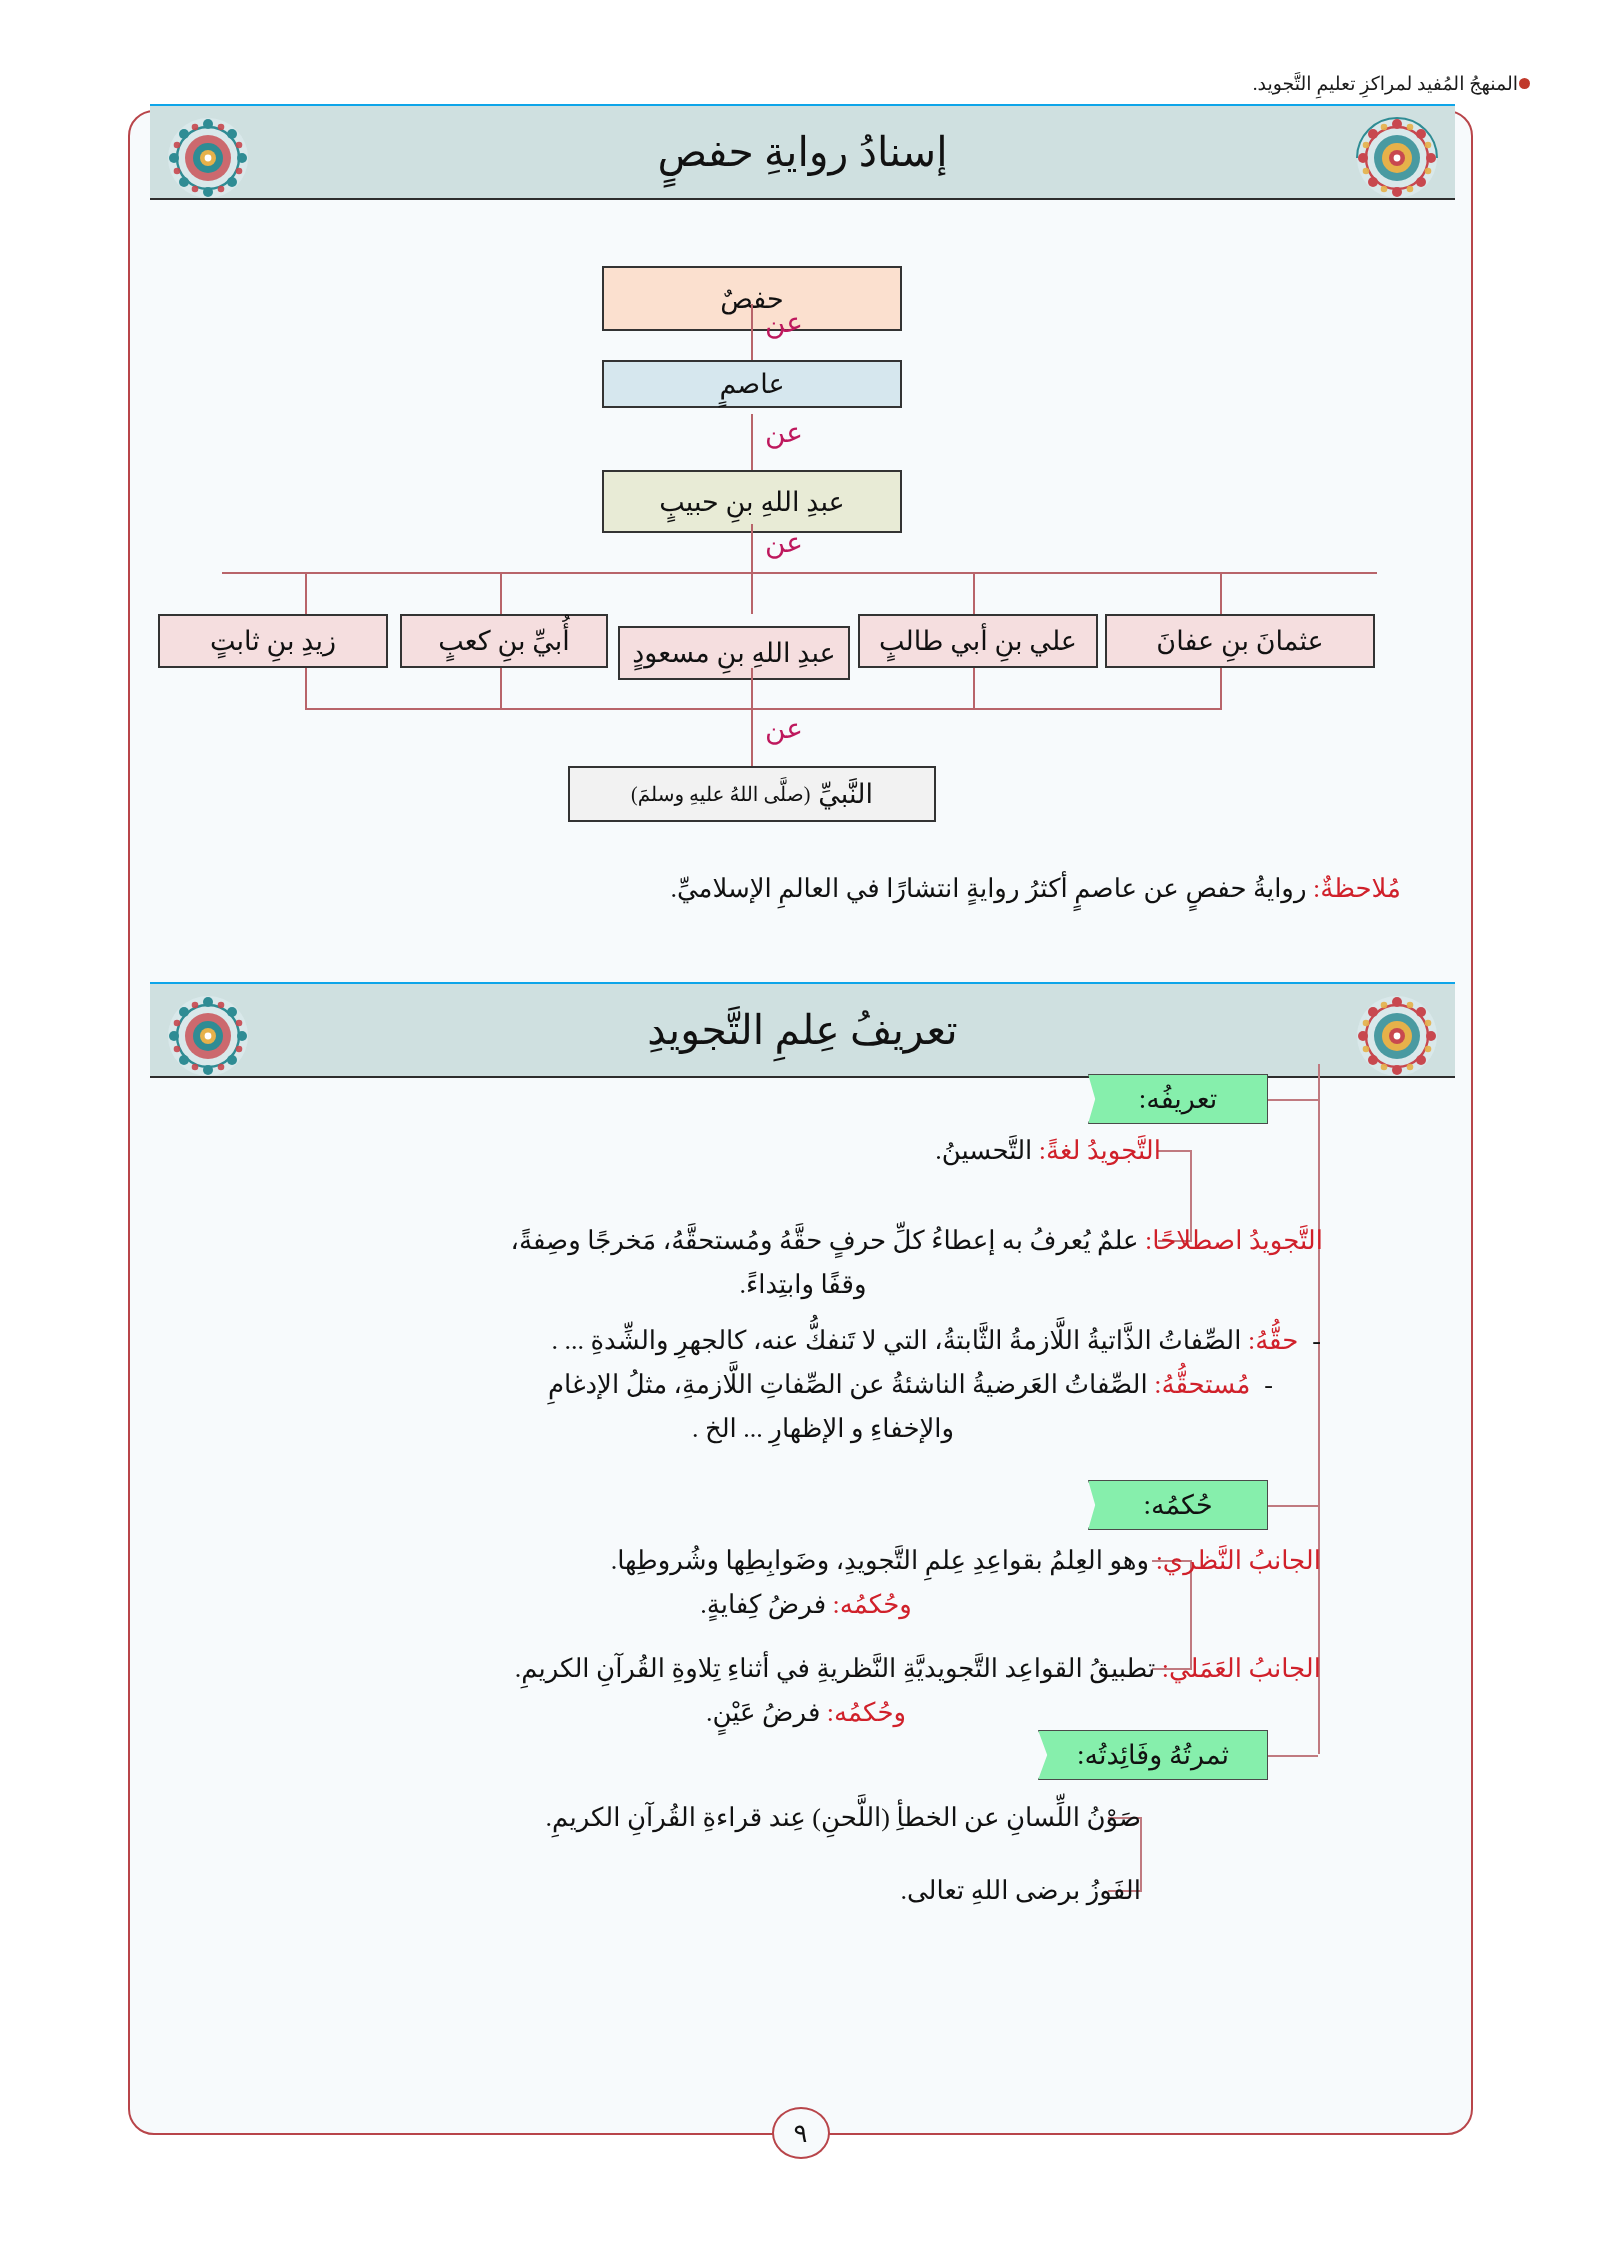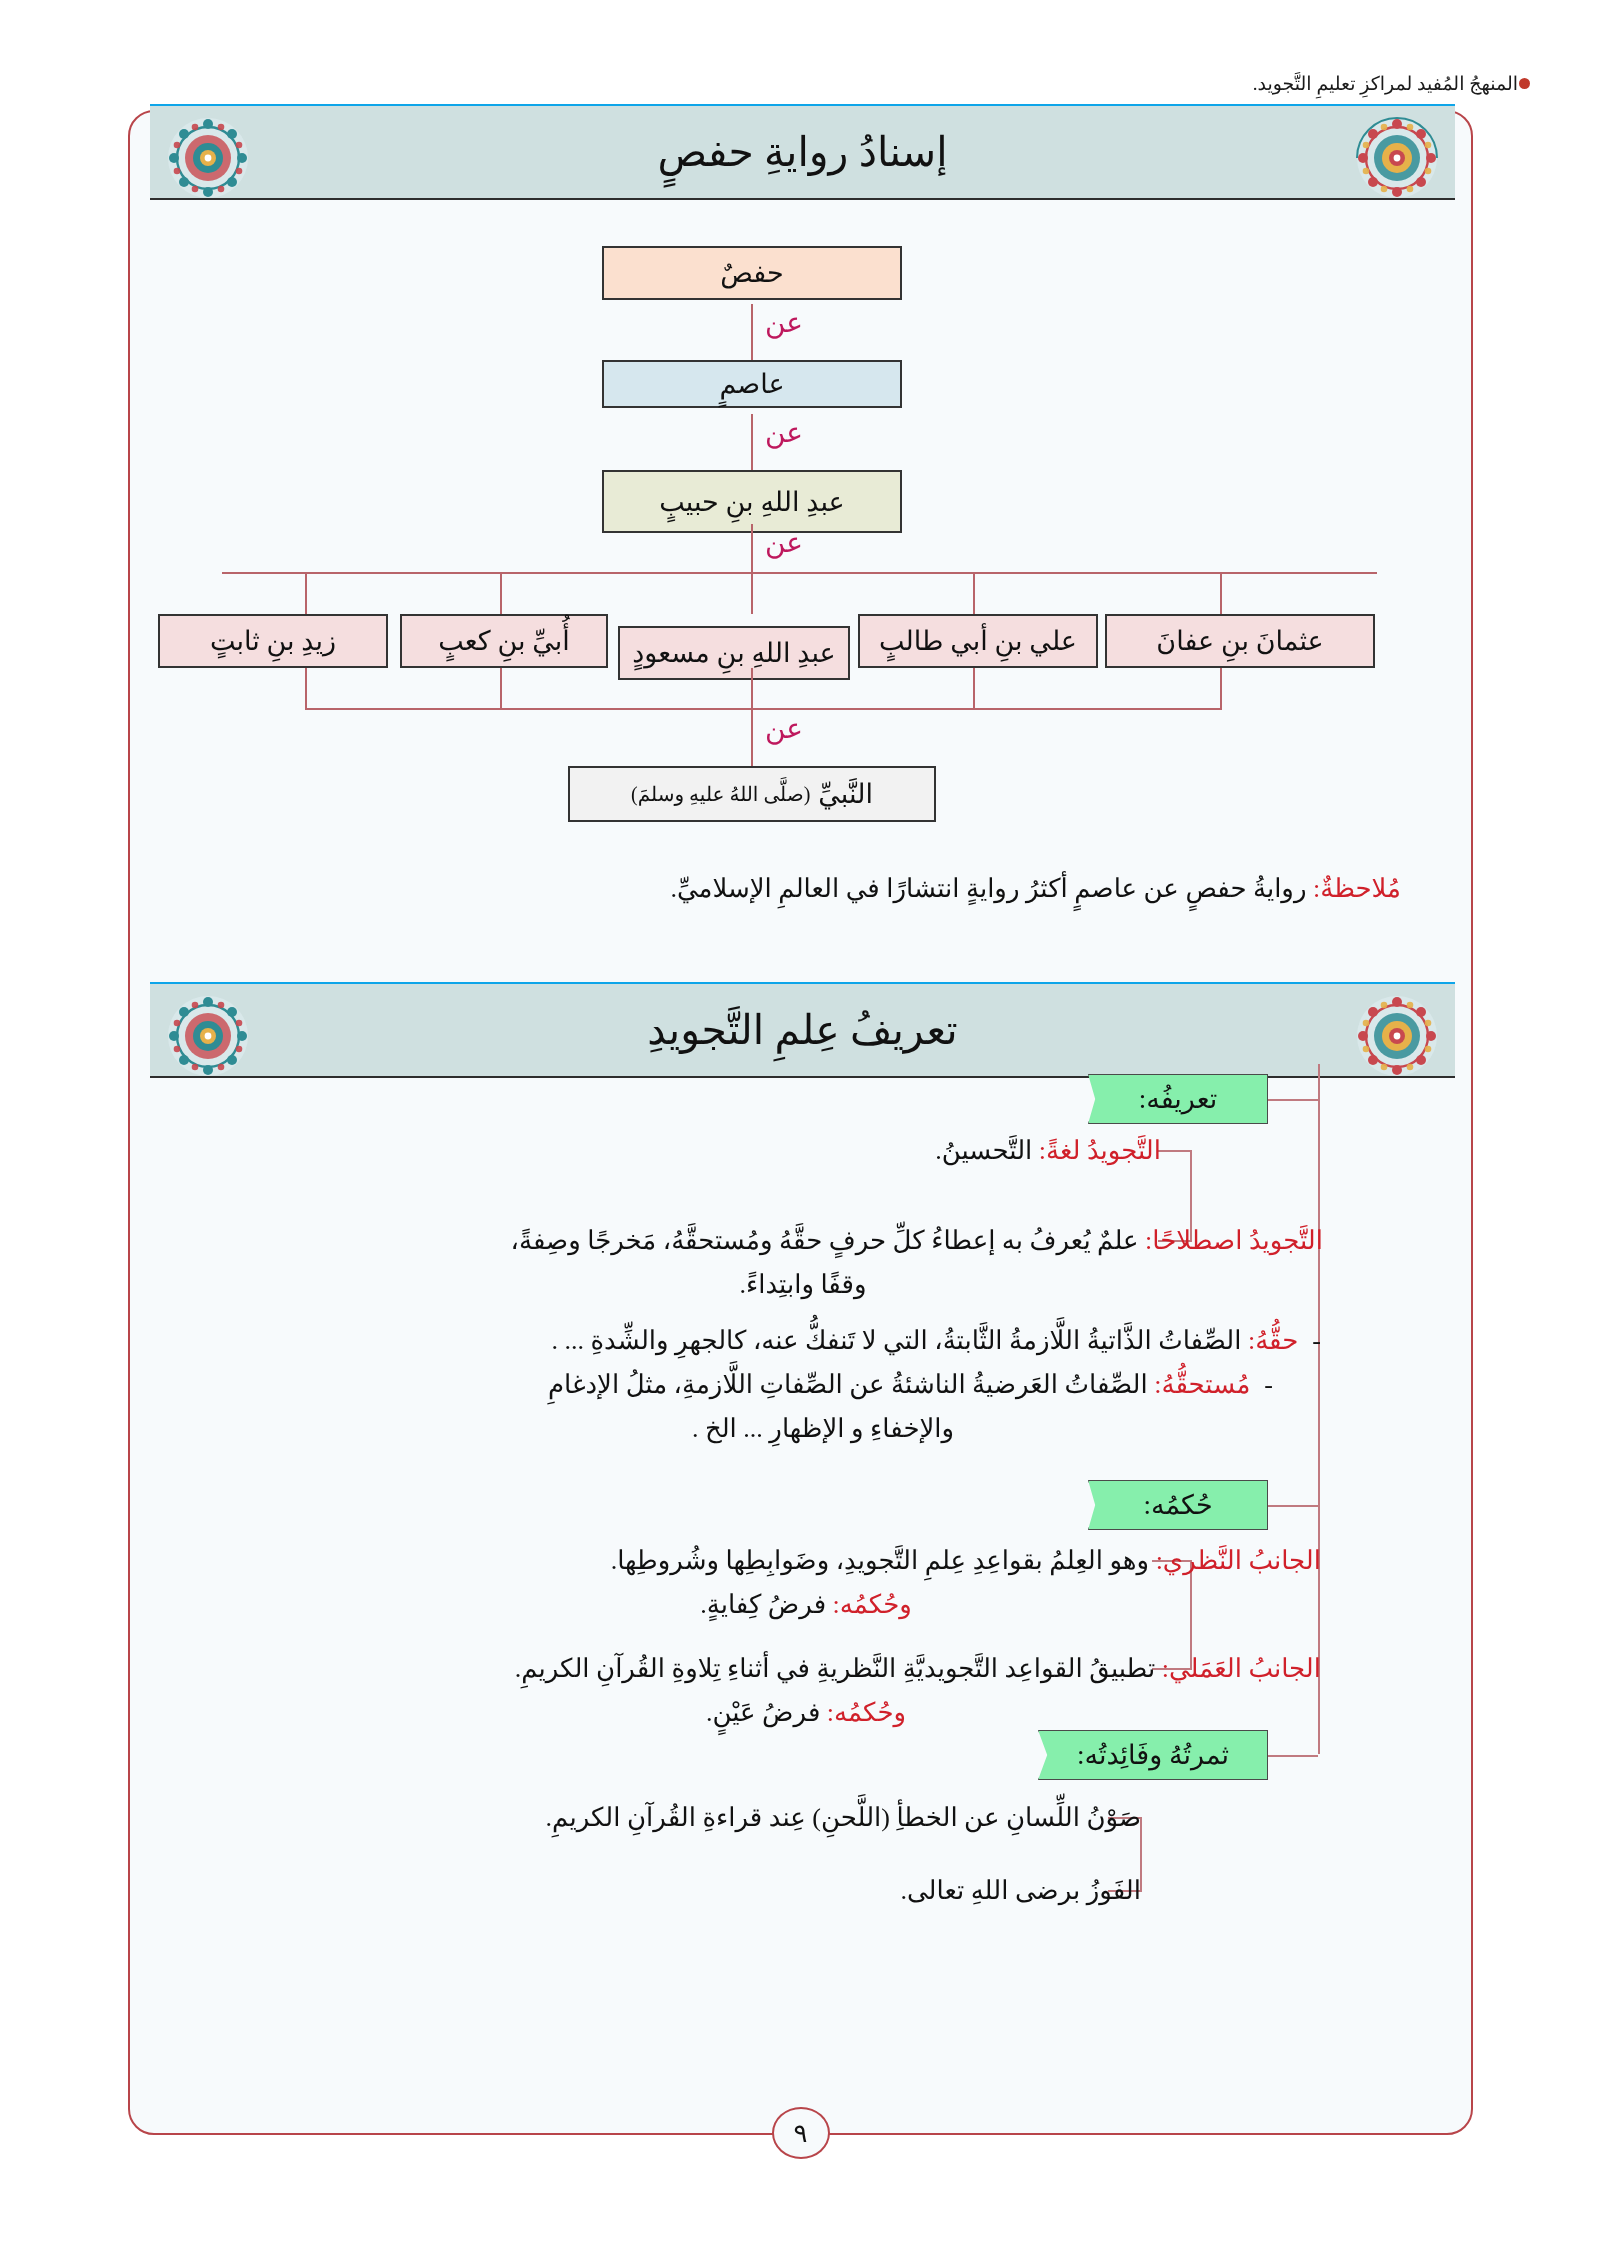--- a/index.html
+++ b/index.html
@@ -198,21 +198,21 @@
           <circle cx="13" cy="31" r="3.3"></circle>
           <circle cx="-13" cy="31" r="3.3"></circle>
           <circle cx="-31" cy="13" r="3.3"></circle>
           <circle cx="-31" cy="-13" r="3.3"></circle>
           <circle cx="-13" cy="-31" r="3.3"></circle>
         </g>
       </g>
     </svg>
   </div>
 
-  <div class="chain-box c-hafs" style="left:472px; top:134px; width:300px; height:54px;">
+  <div class="chain-box c-hafs" style="left:472px; top:154px; width:300px; height:65px;">
     <span>حفصٌ</span>
   </div>
   <div class="vline" style="left:621px; top:192px; height:56px;"></div>
   <div class="an" style="left:635px; top:194px;"><span>عن</span></div>
 
   <div class="chain-box c-asim" style="left:472px; top:248px; width:300px; height:48px;">
     <span>عاصمٍ</span>
   </div>
   <div class="vline" style="left:621px; top:302px; height:56px;"></div>
   <div class="an" style="left:635px; top:304px;"><span>عن</span></div>

